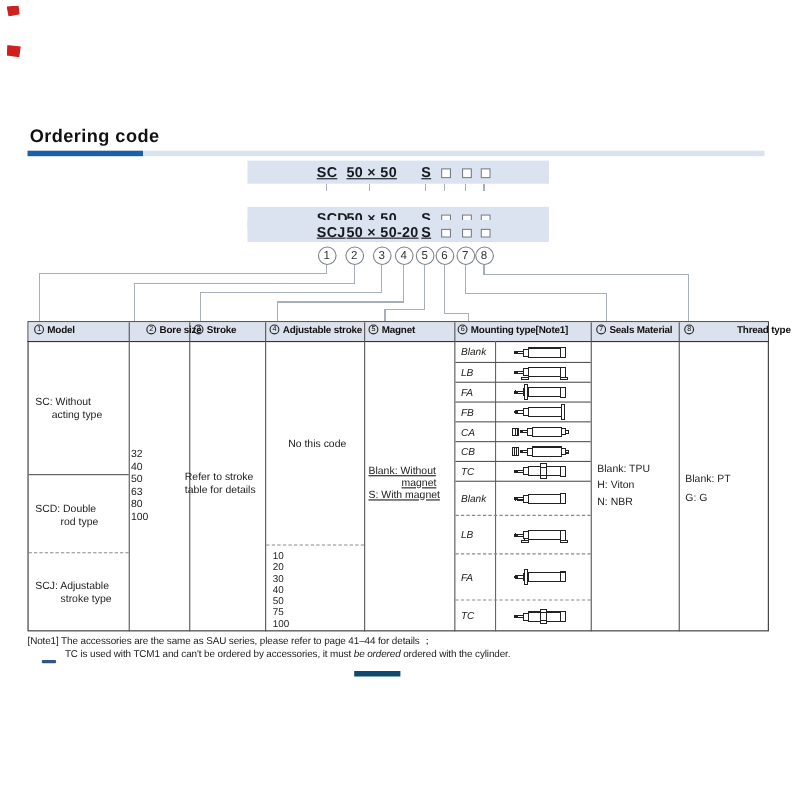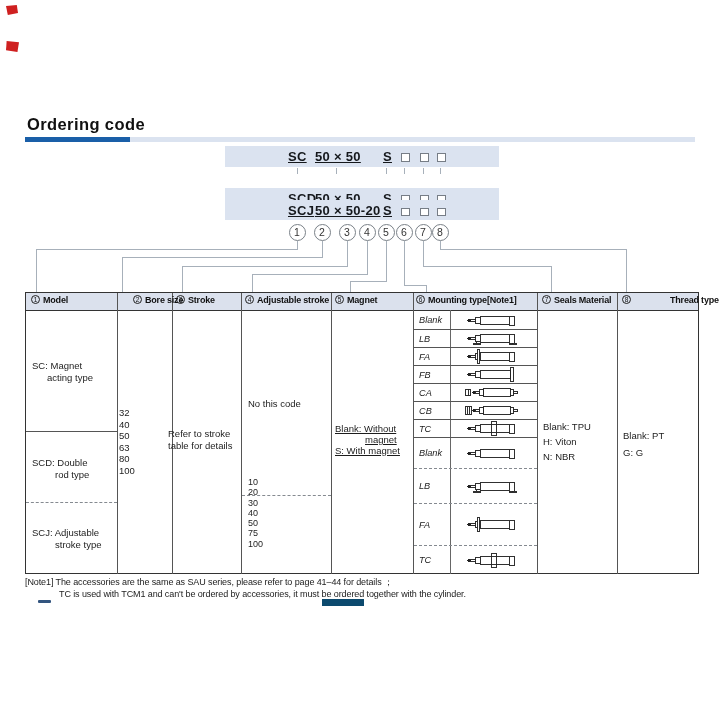--- a/index.html
+++ b/index.html
@@ -34,21 +34,21 @@
          font-size:9px;font-weight:bold;letter-spacing:-.2px;white-space:nowrap;color:#111;}
   .hnum{display:inline-flex;align-items:center;justify-content:center;width:9px;height:9px;
         border:1px solid #222;border-radius:50%;font-size:6.5px;font-weight:normal;
         margin-right:3px;box-sizing:border-box;flex:none;}
   .cell{position:absolute;font-size:9.5px;color:#1c1c1c;white-space:nowrap;}
   .cell .ln{display:block;}
   .mlabel{position:absolute;left:419px;display:flex;align-items:center;font-size:9.2px;color:#1c1c1c;font-style:italic;}
   .micon{position:absolute;left:453px;width:83px;display:flex;align-items:center;justify-content:center;}
   
   .note{position:absolute;font-size:9px;color:#222;letter-spacing:-.1px;white-space:nowrap;}
-  .note-ul{border-bottom:7px solid #0c4a6e;padding-bottom:0px;}
+  .note-ul{border-bottom:5px solid #0c4a6e;padding-bottom:11px;font-style:italic;}
   .bluedash{left:38px;top:600px;width:13px;height:2.5px;background:#33557f;border-radius:1px;}
   svg.overlay{position:absolute;left:0;top:0;pointer-events:none;}
 </style>
 </head>
 <body>
 
 <div class="page">
 
   <div class="redmark rm1"></div>
   <div class="redmark rm2"></div>
@@ -166,21 +166,21 @@
   <div class="hcell" style="left:542px;">
       <span class="hnum">7</span>
       <span>Seals Material</span>
     </div>
   <div class="hcell" style="left:622px;gap:36px;">
       <span class="hnum">8</span>
       <span>Thread type</span>
     </div>
 
   <div class="cell" style="left:32px;top:360px;line-height:11.5px;">
-    <span class="ln">SC: Magnet</span>
+    <span class="ln">SC: Without</span>
     <span class="ln" style="padding-left:15px;">acting type</span>
   </div>
   <div class="cell" style="left:32px;top:457px;line-height:11.5px;">
     <span class="ln">SCD: Double</span>
     <span class="ln" style="padding-left:23px;">rod type</span>
   </div>
   <div class="cell" style="left:32px;top:527px;line-height:11.5px;">
     <span class="ln">SCJ: Adjustable</span>
     <span class="ln" style="padding-left:23px;">stroke type</span>
   </div>
@@ -192,22 +192,22 @@
     <span class="ln">63</span>
     <span class="ln">80</span>
     <span class="ln">100</span>
   </div>
 
   <div class="cell" style="left:168px;top:428px;line-height:12px;">
     <span class="ln">Refer to stroke</span>
     <span class="ln">table for details</span>
   </div>
 
-  <div class="cell" style="left:236px;top:398px;padding-left:12px;">No this code</div>
-  <div class="cell" style="left:248px;top:477px;line-height:10.3px;font-size:9px;">
+  <div class="cell" style="left:250px;top:398px;padding-left:12px;">No this code</div>
+  <div class="cell" style="left:248px;top:500px;line-height:10.3px;font-size:9px;">
     <span class="ln">10</span>
     <span class="ln">20</span>
     <span class="ln">30</span>
     <span class="ln">40</span>
     <span class="ln">50</span>
     <span class="ln">75</span>
     <span class="ln">100</span>
   </div>
 
   <div class="cell" style="left:335px;top:424px;line-height:10.8px;text-decoration:underline;">
@@ -356,16 +356,16 @@
     <span class="ln">H: Viton</span>
     <span class="ln">N: NBR</span>
   </div>
 
   <div class="cell" style="left:623px;top:428px;line-height:16.5px;">
     <span class="ln">Blank: PT</span>
     <span class="ln">G: G</span>
   </div>
 
   <div class="note" style="left:25px;top:576px;">[Note1] The accessories are the same as SAU series, please refer to page 41–44 for details ；</div>
-  <div class="note" style="left:59px;top:588.5px;"><span>TC is used with TCM1 and can't be ordered by accessories, it must </span><span class="note-ul">be ordered</span><span> together with the cylinder.</span></div>
+  <div class="note" style="left:59px;top:588.5px;"><span>TC is used with TCM1 and can't be ordered by accessories, it must </span><span class="note-ul">be ordered</span><span> ordered with the cylinder.</span></div>
   <div class="abs bluedash"></div>
 
 </div>
 
 </body></html>

